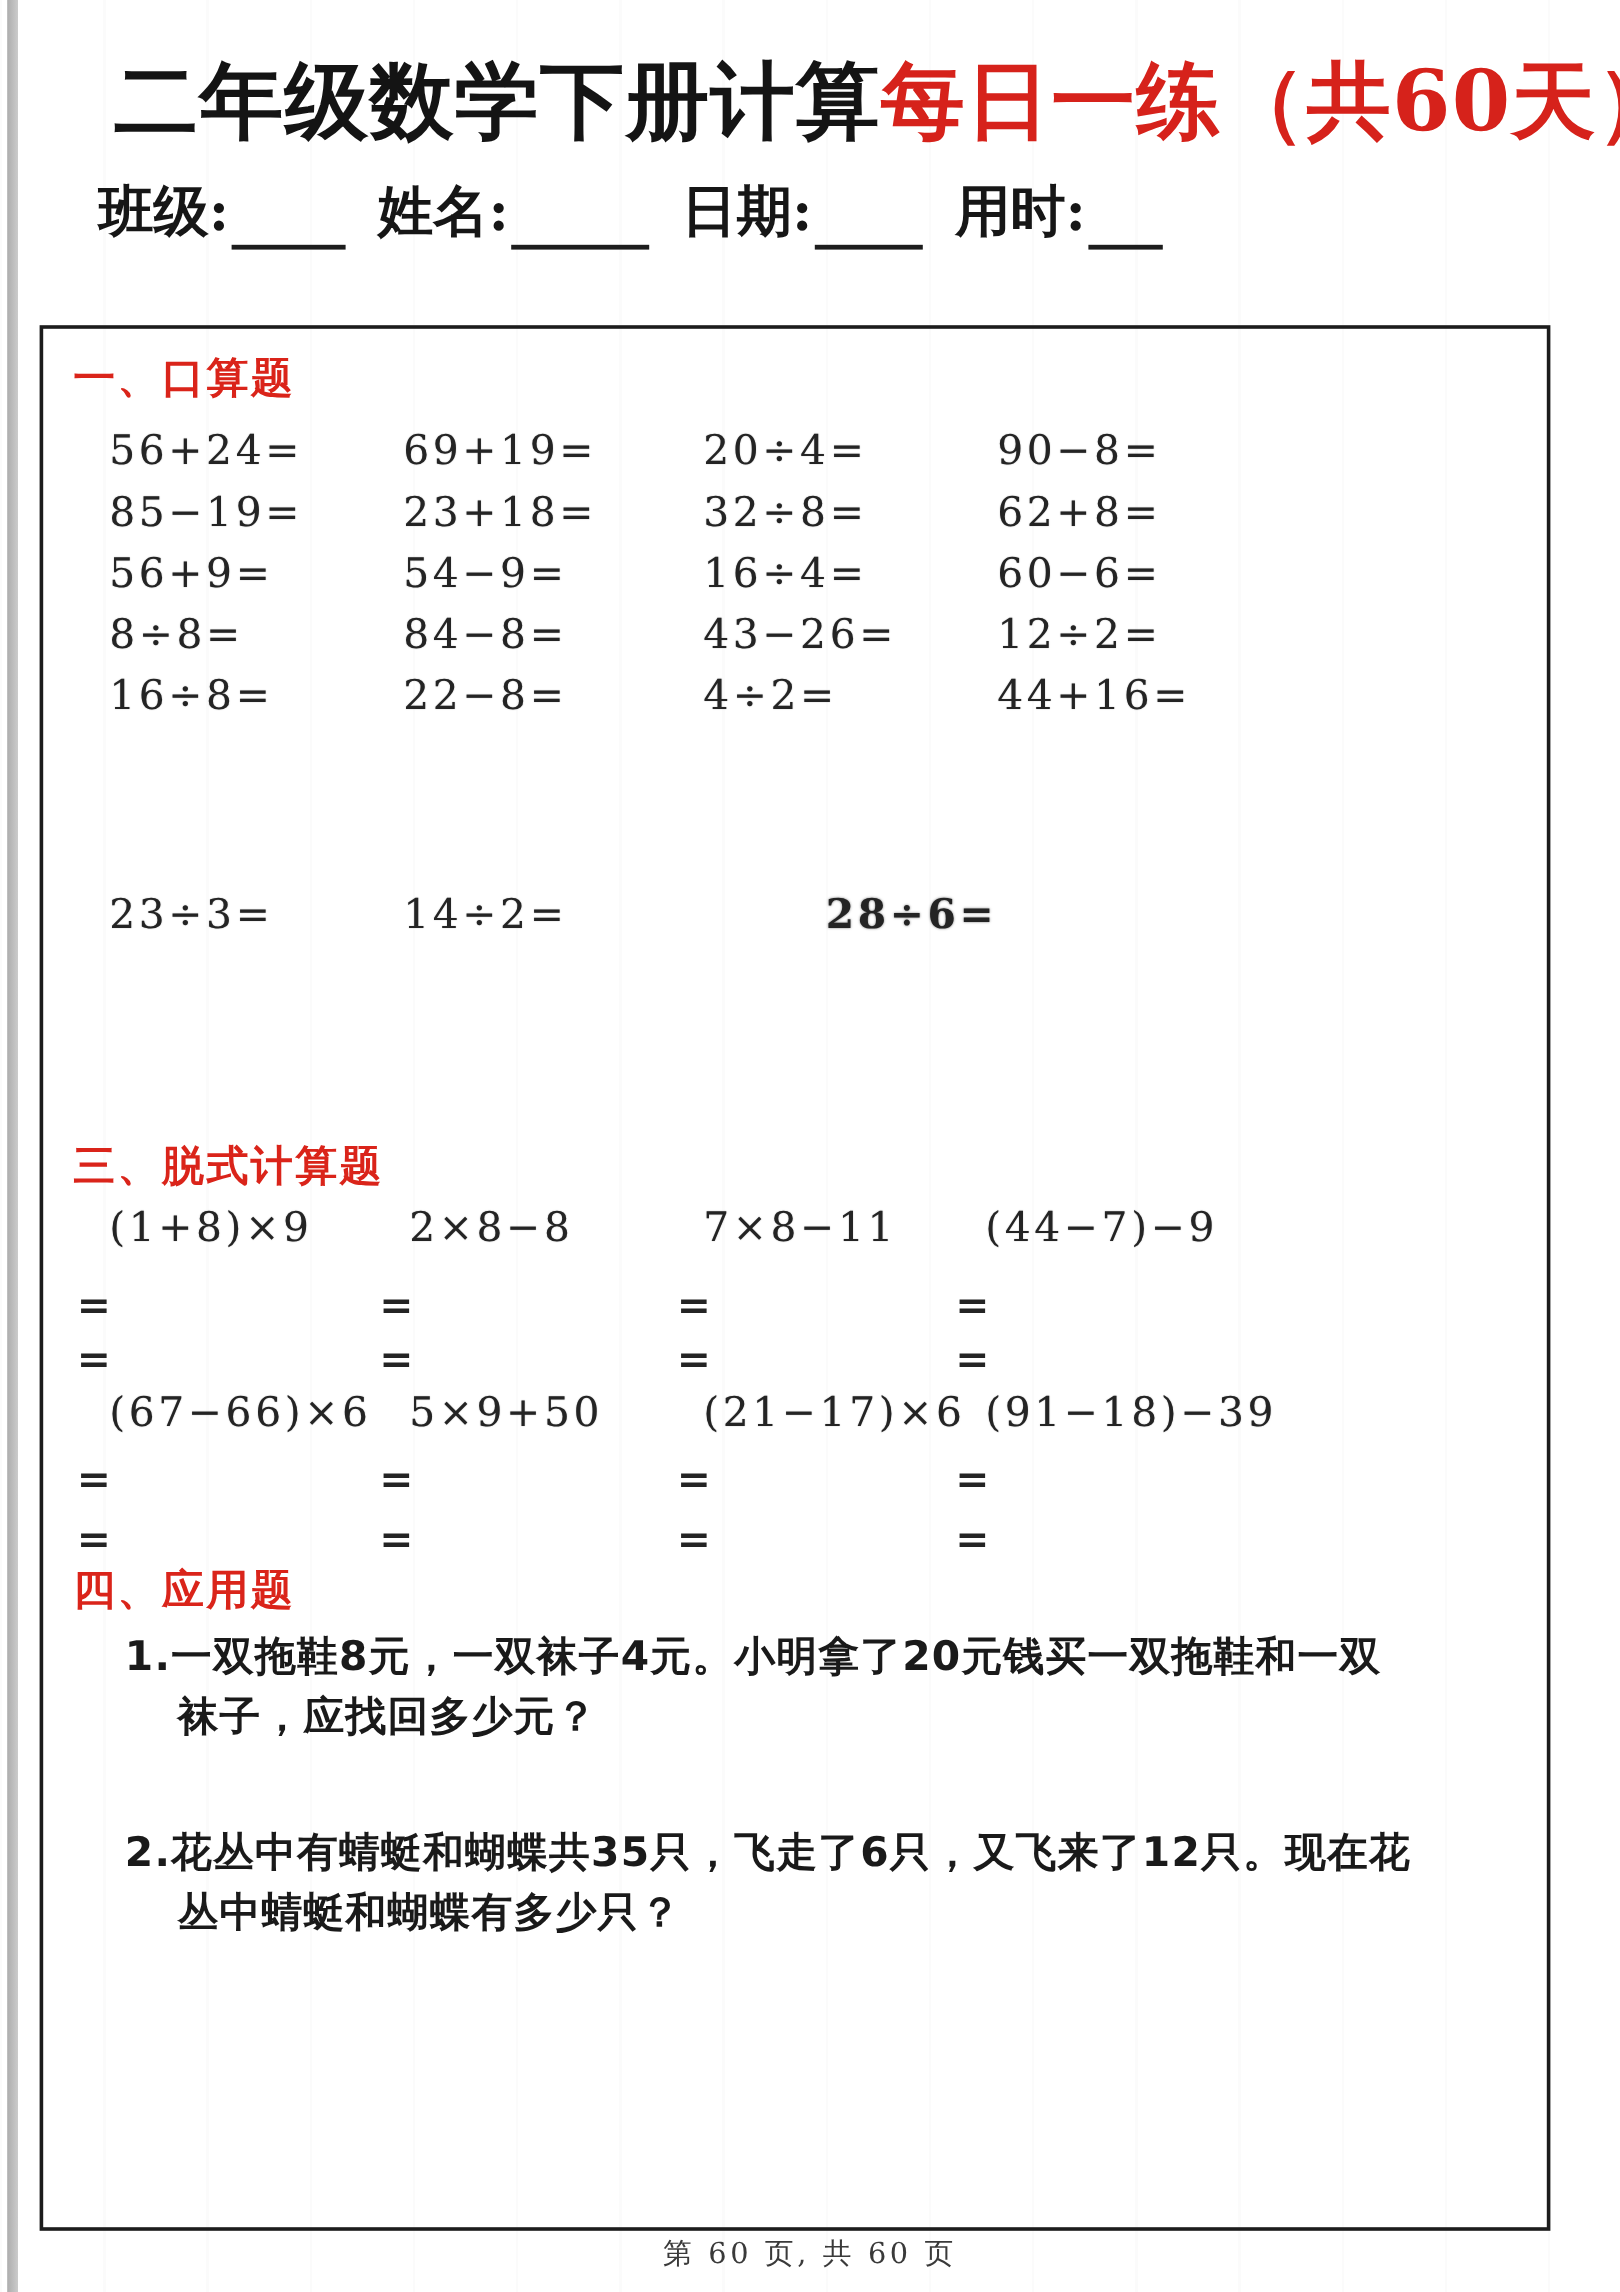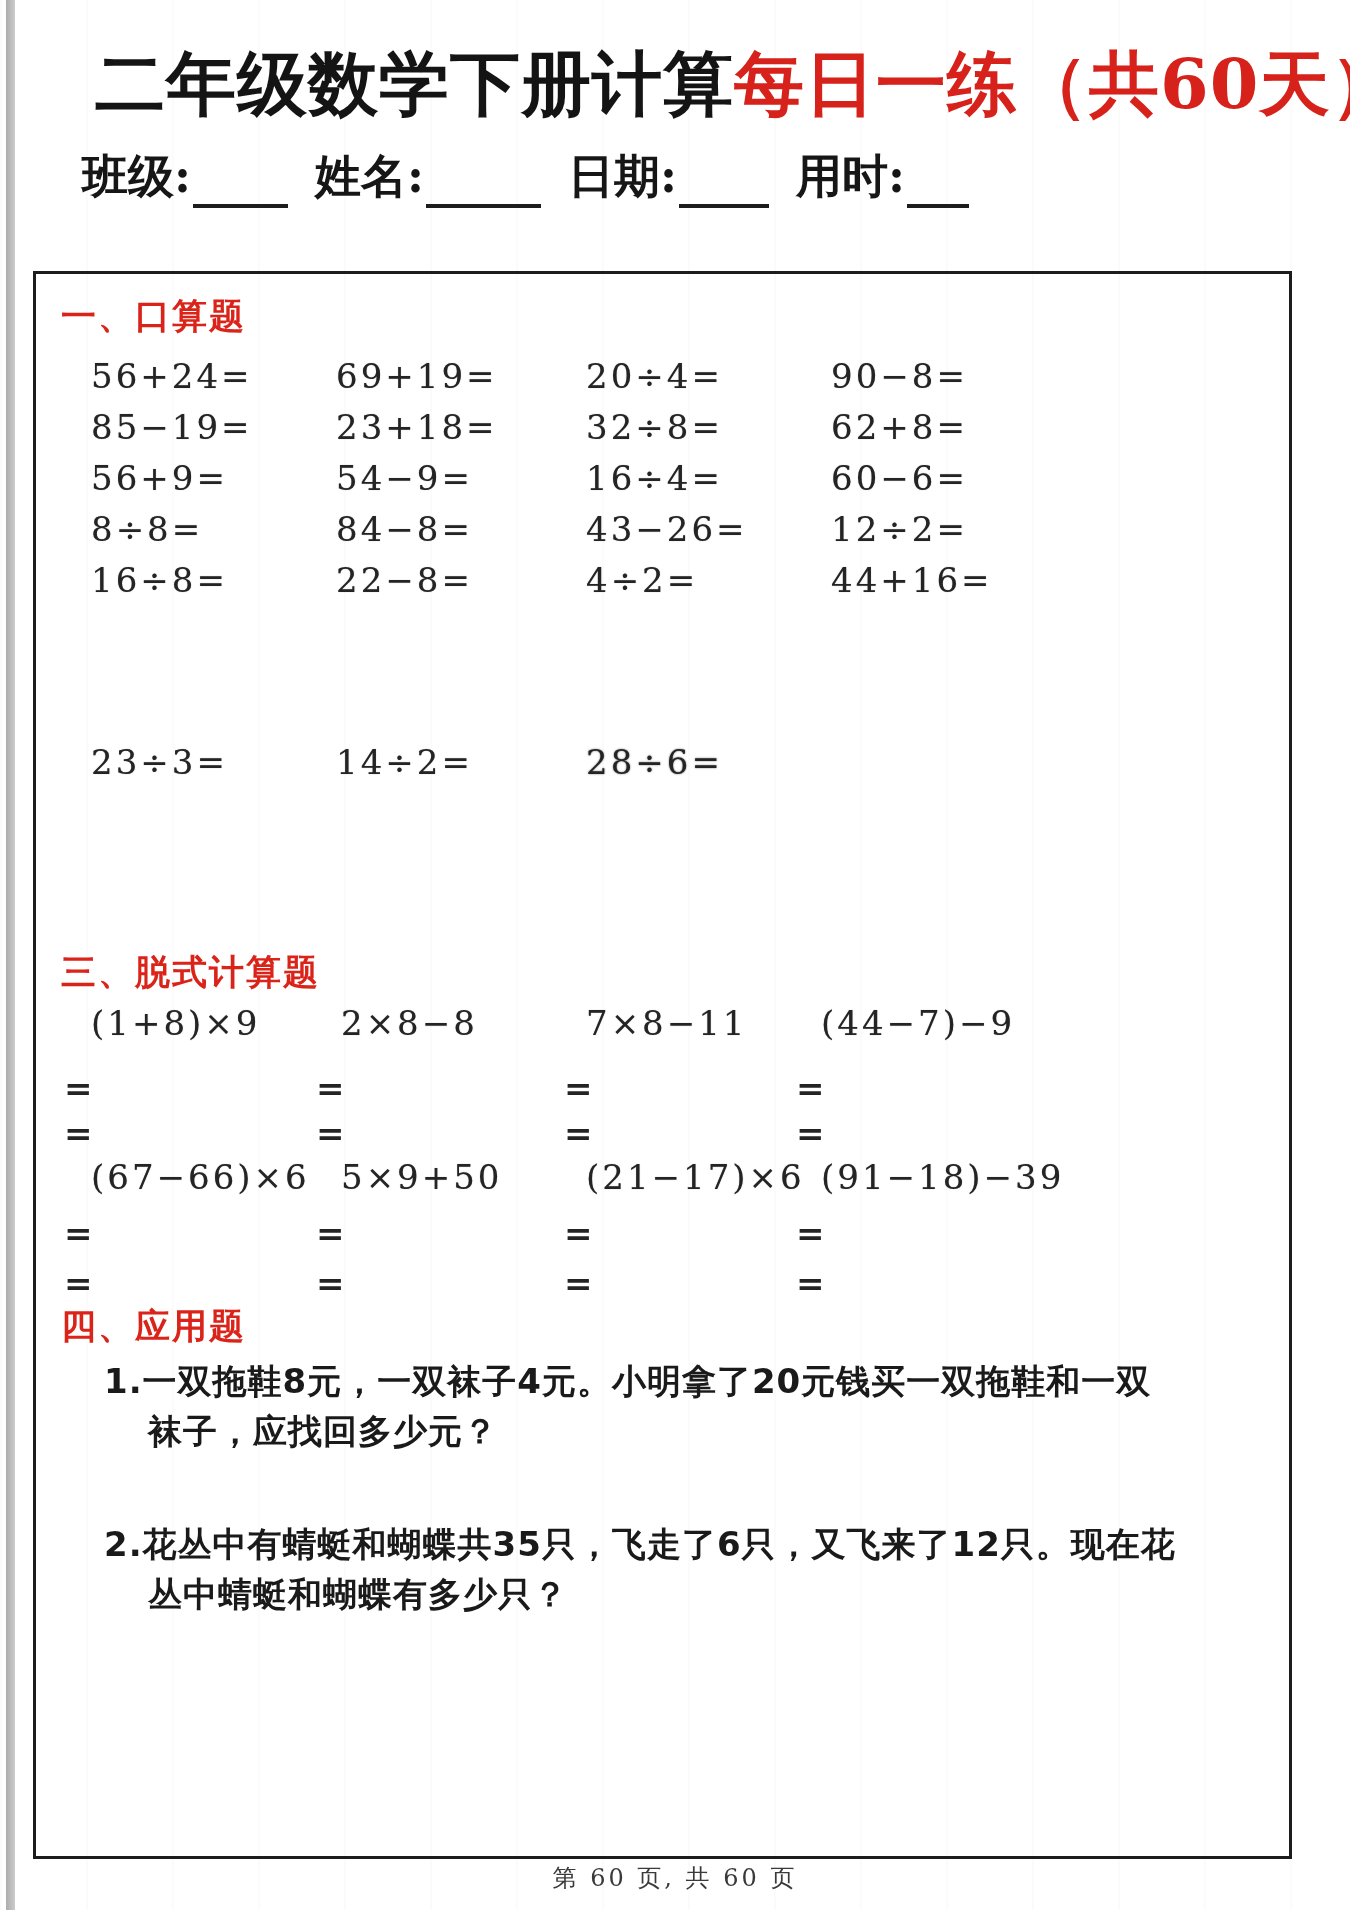--- a/index.html
+++ b/index.html
@@ -72,21 +72,21 @@
     grid-auto-rows:42px;
   }
   .s1{margin-top:10px;} .s2{margin-top:6px;}
   .eq-grid{
     margin-left:28px;
     grid-template-columns:252px 248px 232px 1fr;
     grid-auto-rows:34px;
   }
   .e1{margin-top:27px;} .e2{margin-top:11px;} .e3{margin-top:18px;} .e4{margin-top:16px;}
   .eq{font-size:34px;font-weight:700;color:#242424;}
-  .bolder{font-weight:400;text-shadow:0 0 2px rgba(20,20,20,.6);}
+  .bolder{font-weight:700;text-shadow:0 0 2px rgba(20,20,20,.6);text-align:right;}
   
   .word-problem{
     margin-left:68px;
     font-family:"DejaVu Sans","Liberation Sans",sans-serif;
     font-weight:700;color:#1a1a1a;
     font-size:34px;line-height:50px;letter-spacing:1px;
   }
   .wp1{margin-top:10px;} .wp2{margin-top:63px;}
   .wp-line2{padding-left:44px;}
   

